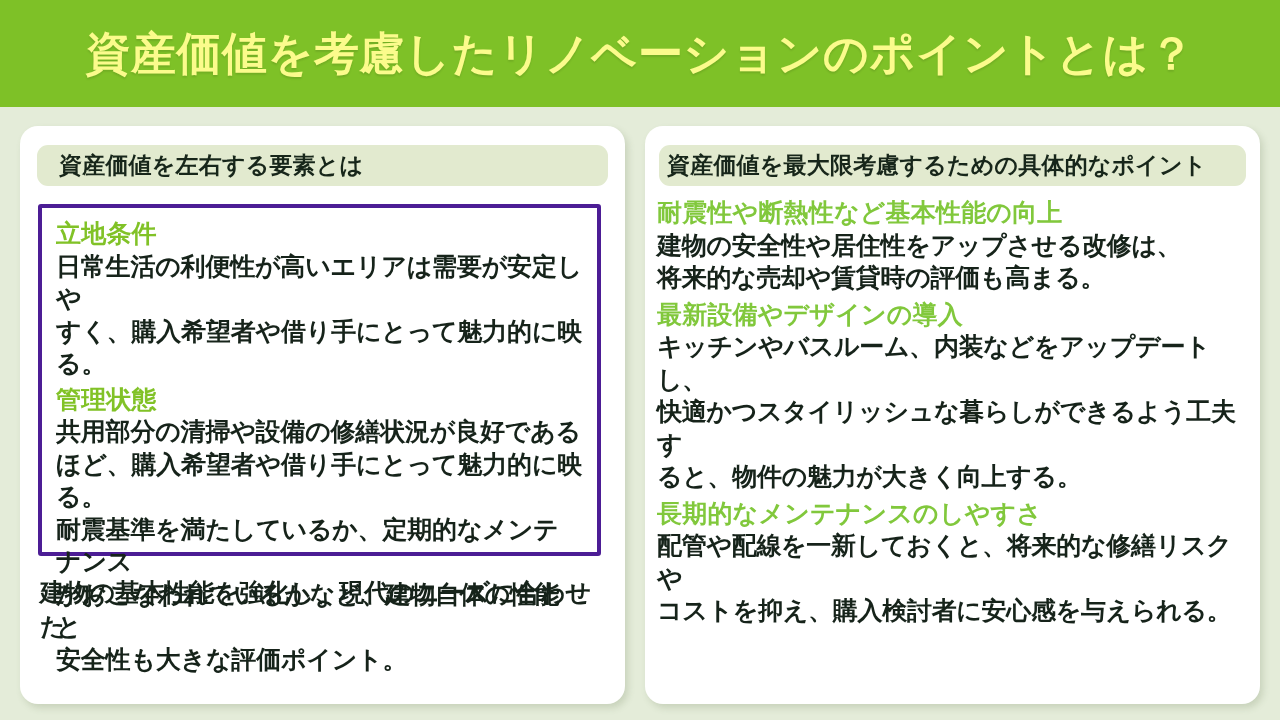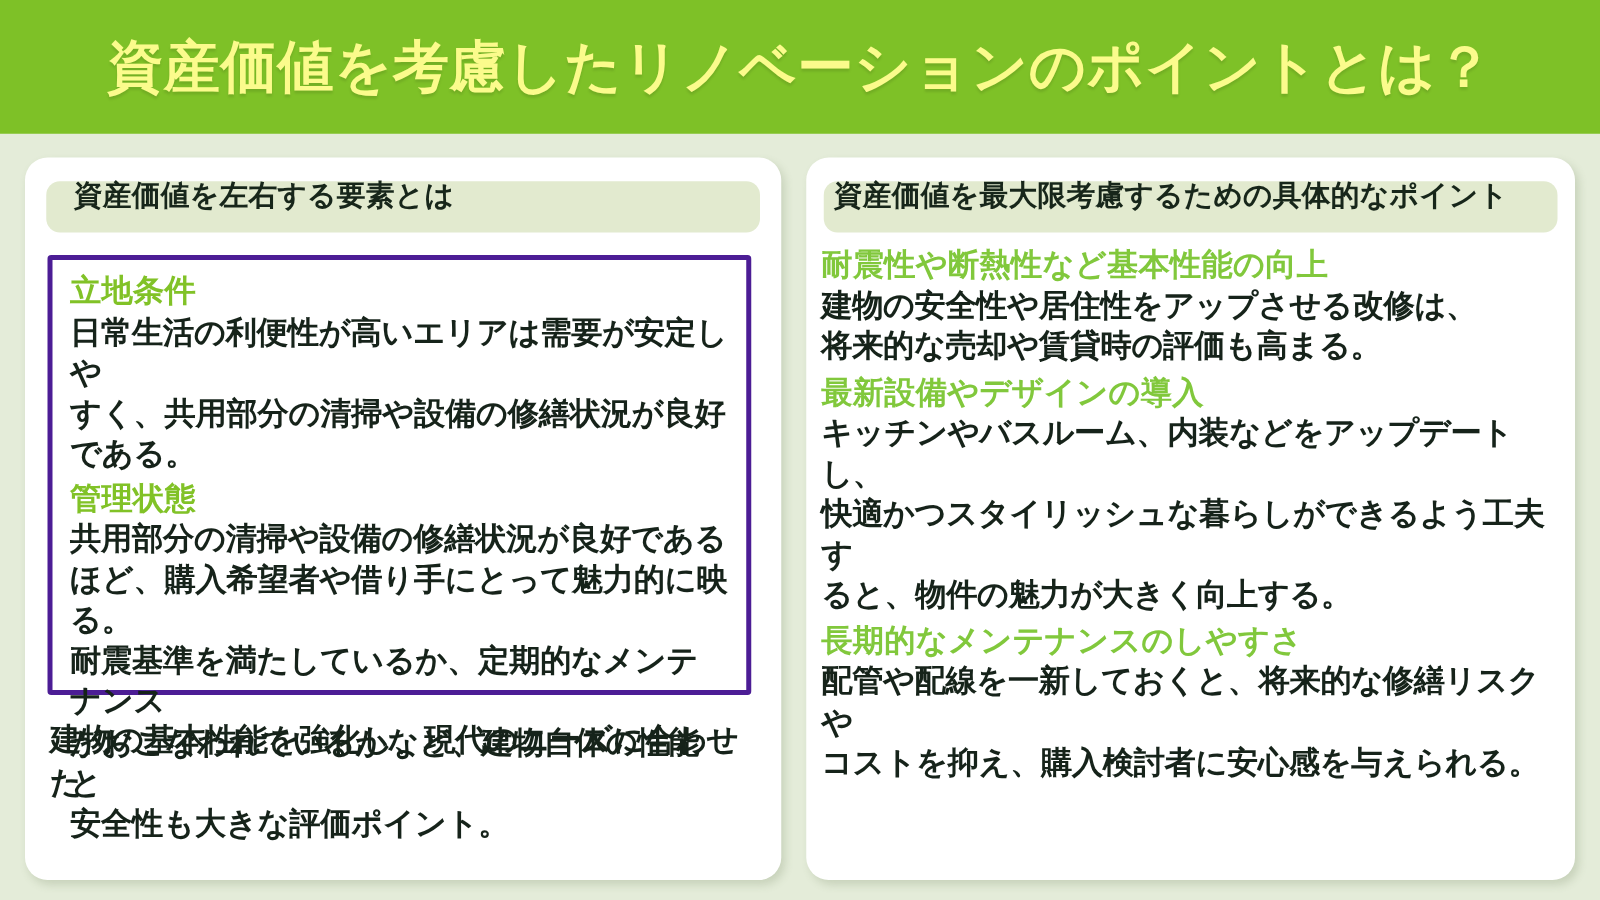--- a/index.html
+++ b/index.html
@@ -66,21 +66,21 @@
   .card-right { left: 645px; width: 615px; height: 578px; }
 
   
   .pill {
     position: absolute;
     top: 19px;
     height: 41px;
     background: #e2eacf;
     border-radius: 11px;
     display: flex;
-    align-items: flex-start;
+    align-items: center;
   }
   .card-left  .pill { left: 17px; width: 571px; }
   .card-right .pill { left: 14px; width: 587px; }
 
   .pill-text {
     font-size: 23px;
     font-weight: bold;
     color: #17261a;
     line-height: 1;
     padding-left: 22px;
@@ -174,21 +174,21 @@
 
       <div class="pill">
         <div class="pill-text">資産価値を左右する要素とは</div>
       </div>
 
       <div class="factor-box">
 
         <div class="factor-title">立地条件</div>
         <div class="factor-body">
           <span class="ln">日常生活の利便性が高いエリアは需要が安定しや</span>
-          <span class="ln">すく、共用部分の清掃や設備の修繕状況が良好である。</span>
+          <span class="ln">すく、購入希望者や借り手にとって魅力的に映る。</span>
         </div>
 
         <div class="factor-title">管理状態</div>
         <div class="factor-body">
           <span class="ln">共用部分の清掃や設備の修繕状況が良好である</span>
           <span class="ln">ほど、購入希望者や借り手にとって魅力的に映る。</span>
           <span class="ln">耐震基準を満たしているか、定期的なメンテナンス</span>
           <span class="ln">がおこなわれているかなど、建物自体の性能と</span>
           <span class="ln">安全性も大きな評価ポイント。</span>
         </div>

